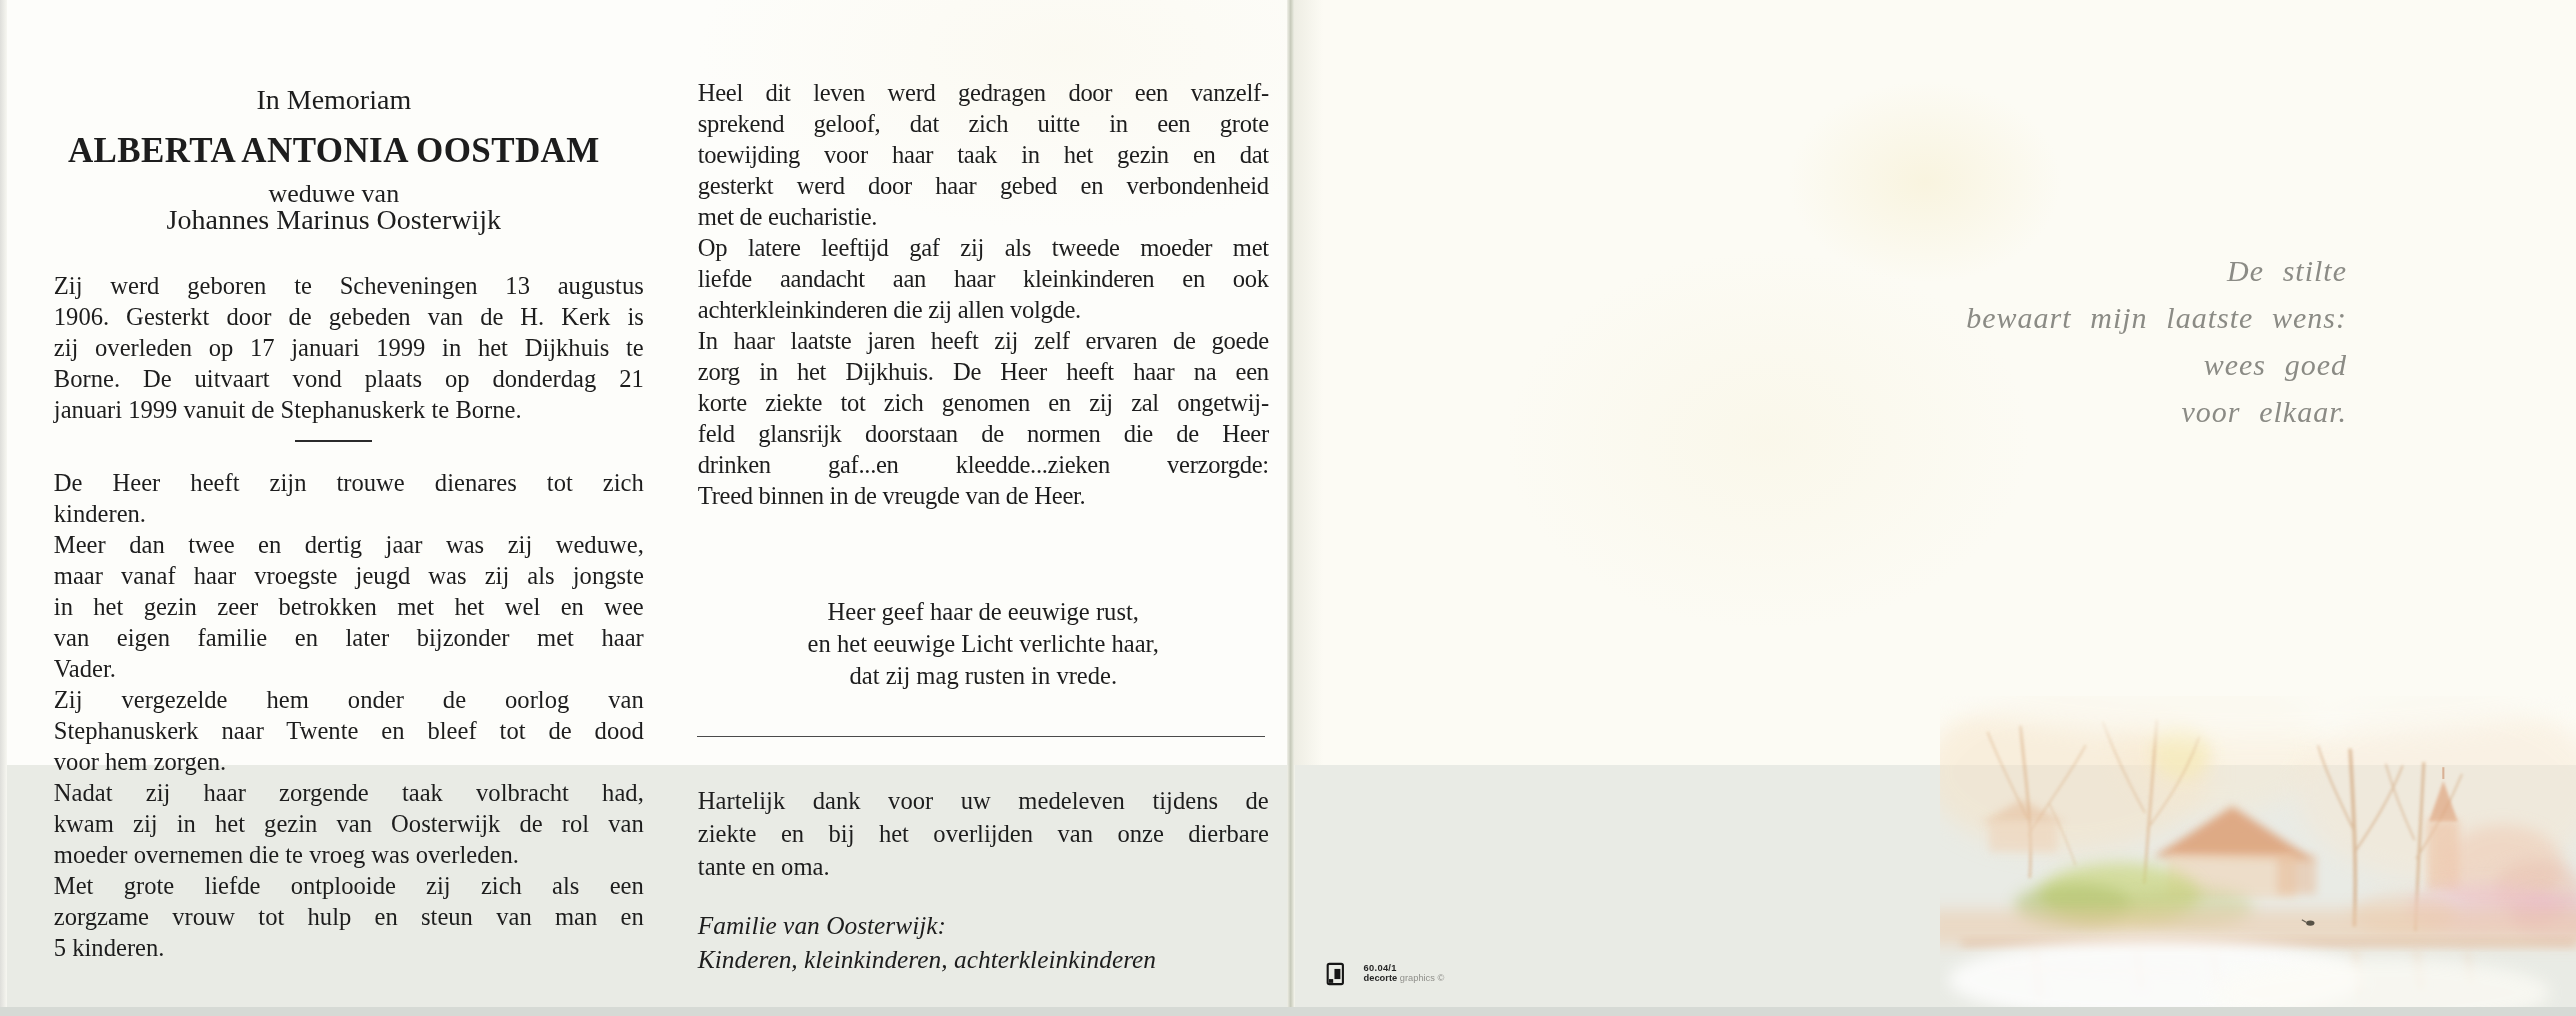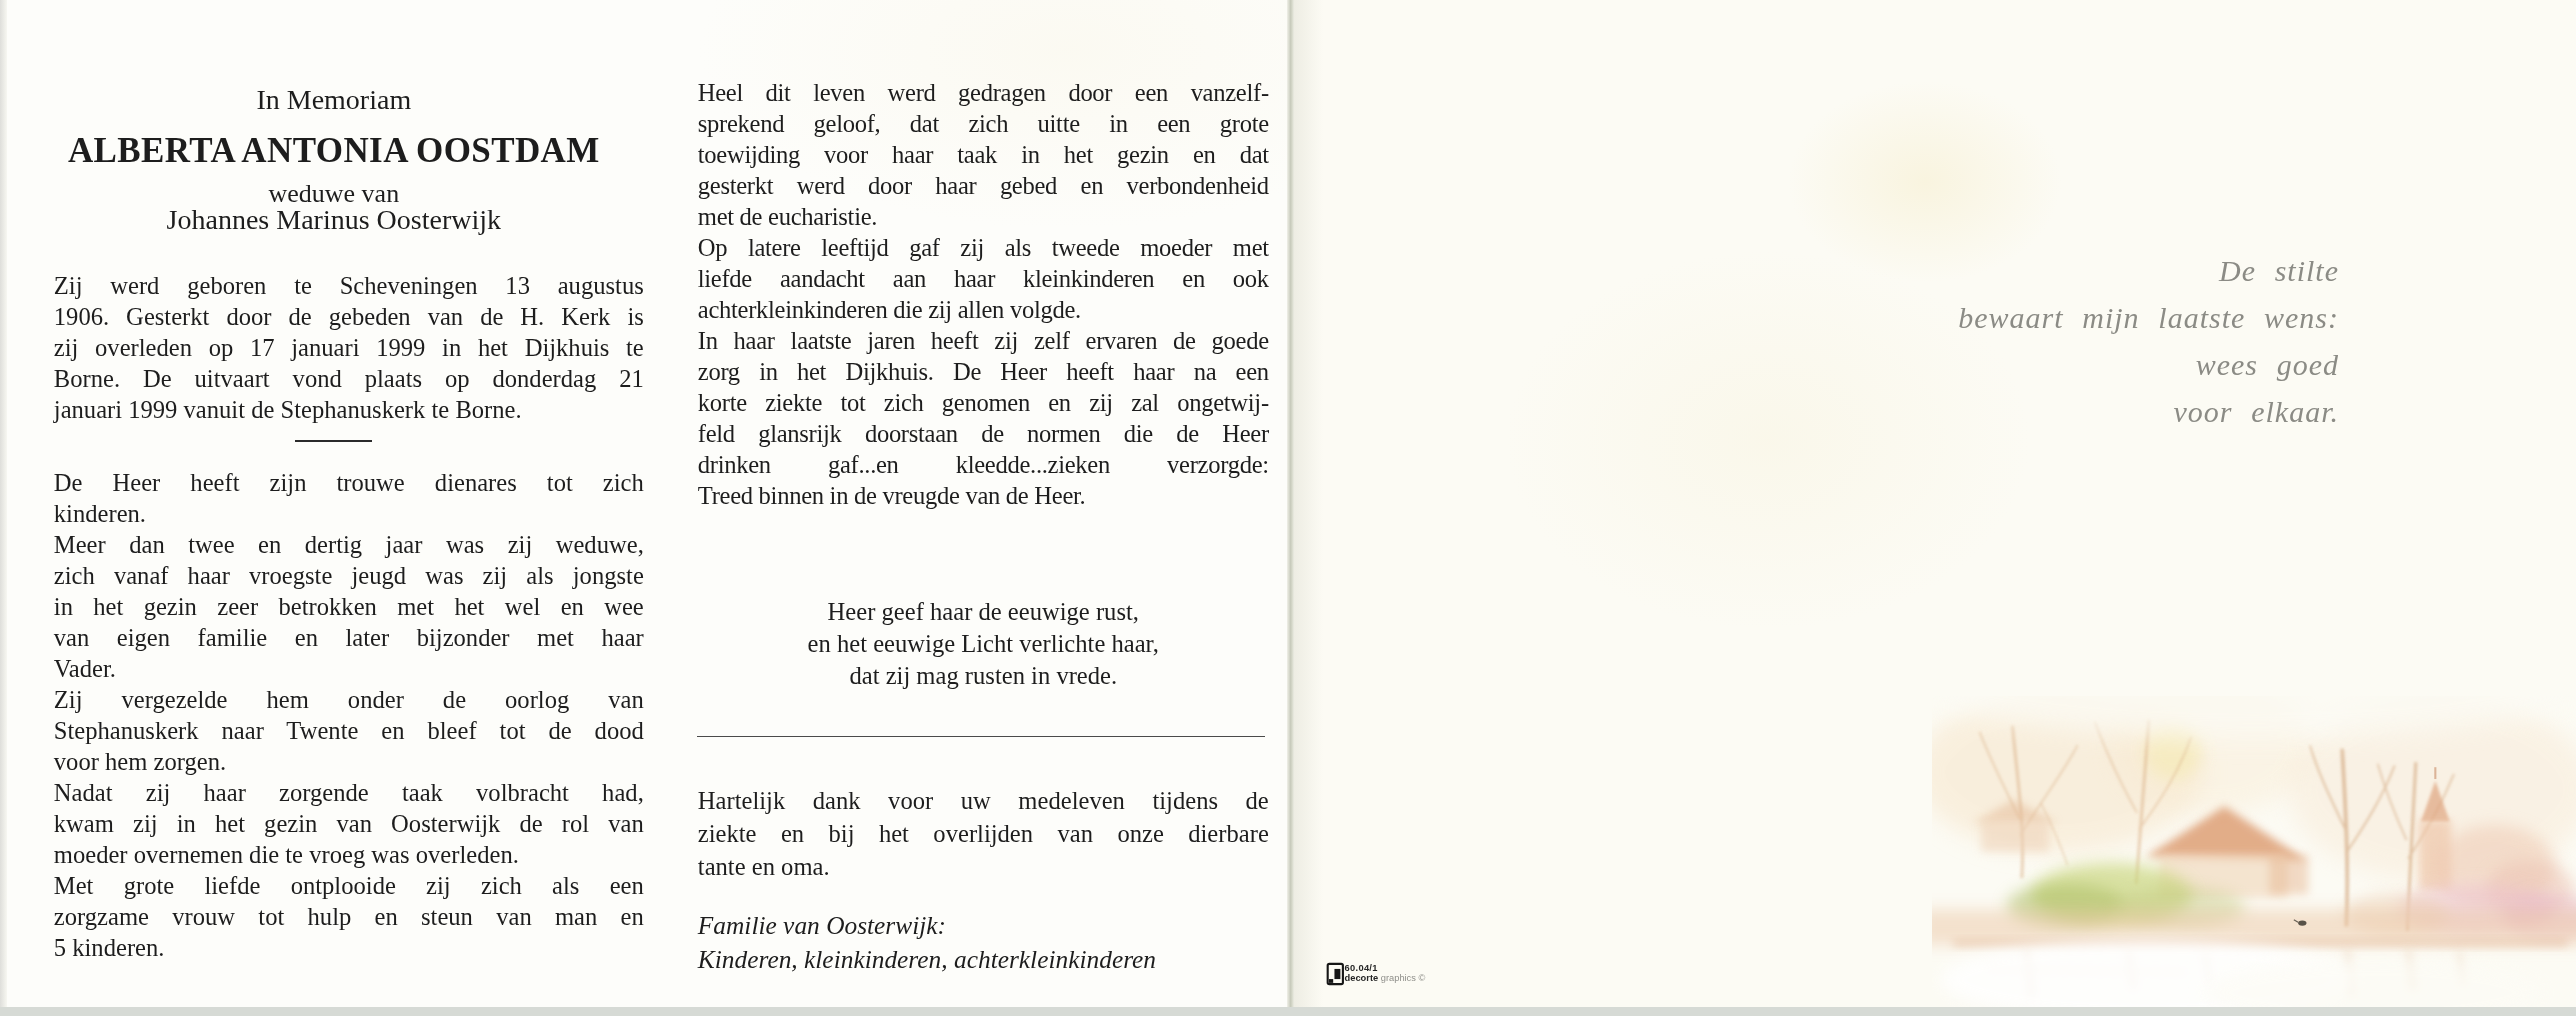--- a/index.html
+++ b/index.html
@@ -1,18 +1,18 @@
 <!DOCTYPE html>
 <html style="font-size:13.6px"><head>
 <meta charset="utf-8">
 <style>
   html,body{margin:0;padding:0;background:#e9ebe5;}
   .scan{position:relative;width:2576px;height:1017px;background:#e9ebe5;overflow:hidden;
         font-family:"Liberation Serif","DejaVu Serif",serif;color:#1d1d1d;}
-  .page{position:absolute;top:0;height:1007px;}
+  .page{position:absolute;top:0;height:765px;padding-left:8px;}
   .page-left{left:6.8px;width:1280px;
      background:radial-gradient(525px 254px at 1059px 51px, rgba(250,247,235,.55), rgba(250,247,235,0) 70%),#fdfdfa;}
   .seam{position:absolute;left:1287px;top:0;width:7.6px;height:1007px;
      background:linear-gradient(90deg,#f0f0e8,#c7cabb 45%,#d8dacc 65%,#f6f6ef);}
   .page-right{left:1294px;width:1282px;
      background:
        radial-gradient(195px 144px at 631px 182px, rgba(246,238,206,.55), rgba(246,238,206,0) 70%),
        radial-gradient(364px 263px at 474px 440px, rgba(247,242,220,.40), rgba(247,242,220,0) 72%),
        #fcfbf4;}
   .page-right::before{content:'';position:absolute;left:0;top:0;width:29px;height:100%;
@@ -44,21 +44,21 @@
   .lline{text-align:left;white-space:nowrap;}
 
   
   .quote{position:absolute;right:237px;top:247px;width:644px;text-align:right;
      font-style:italic;font-size:30px;line-height:47px;color:#8b8b85;
      word-spacing:10.2px;letter-spacing:1px;}
   .qline{white-space:nowrap;}
   .painting{position:absolute;right:0;top:696px;width:644px;height:311px;}
   .logo{position:absolute;left:32px;top:962px;display:flex;align-items:flex-start;
      font-family:"Liberation Sans","DejaVu Sans",sans-serif;color:#262626;}
-  .logo-texts{margin-left:0;font-size:9.3px;line-height:10.2px;margin-top:0.8px;}
+  .logo-texts{margin-left:19px;font-size:9.3px;line-height:10.2px;margin-top:0.8px;}
   .logo-code{font-weight:bold;letter-spacing:0.3px;}
   .logo-name b{font-weight:bold;color:#262626;}
   .logo-name span{color:#8f8f8a;}
 </style>
 </head>
 <body>
 
 <div class="scan">
 
   <div class="edge-left"></div>
@@ -82,21 +82,21 @@
 
     <div class="rule-short"></div>
 
     <div class="textblock col1-rest">
         <div>
           <div class="line">De Heer heeft zijn trouwe dienares tot zich</div>
           <div class="line jlast">kinderen.</div>
         </div>
         <div>
           <div class="line">Meer dan twee en dertig jaar was zij weduwe,</div>
-          <div class="line">zich vanaf haar vroegste jeugd was zij als jongste</div>
+          <div class="line">maar vanaf haar vroegste jeugd was zij als jongste</div>
           <div class="line">in het gezin zeer betrokken met het wel en wee</div>
           <div class="line">van eigen familie en later bijzonder met haar</div>
           <div class="line jlast">Vader.</div>
         </div>
         <div>
           <div class="line">Zij vergezelde hem onder de oorlog van</div>
           <div class="line">Stephanuskerk naar Twente en bleef tot de dood</div>
           <div class="line jlast">voor hem zorgen.</div>
         </div>
         <div>

